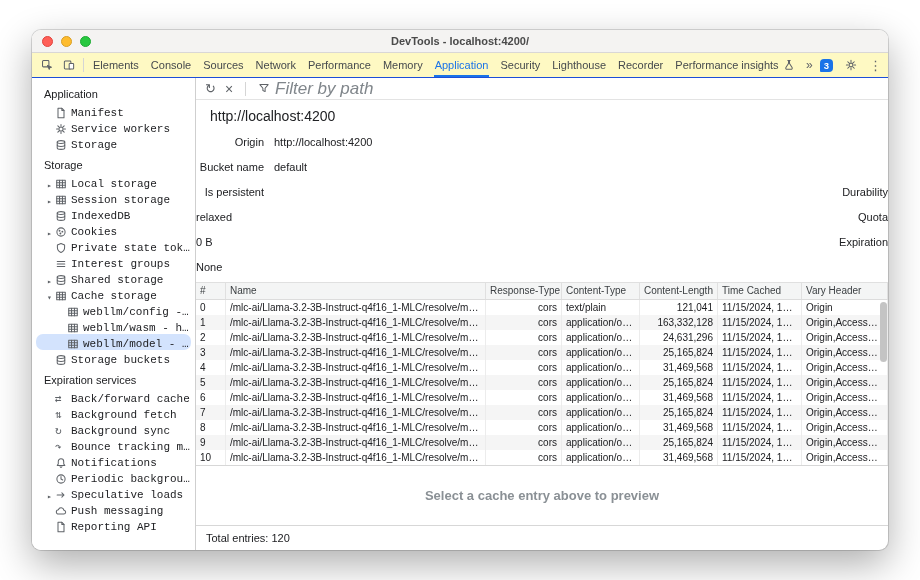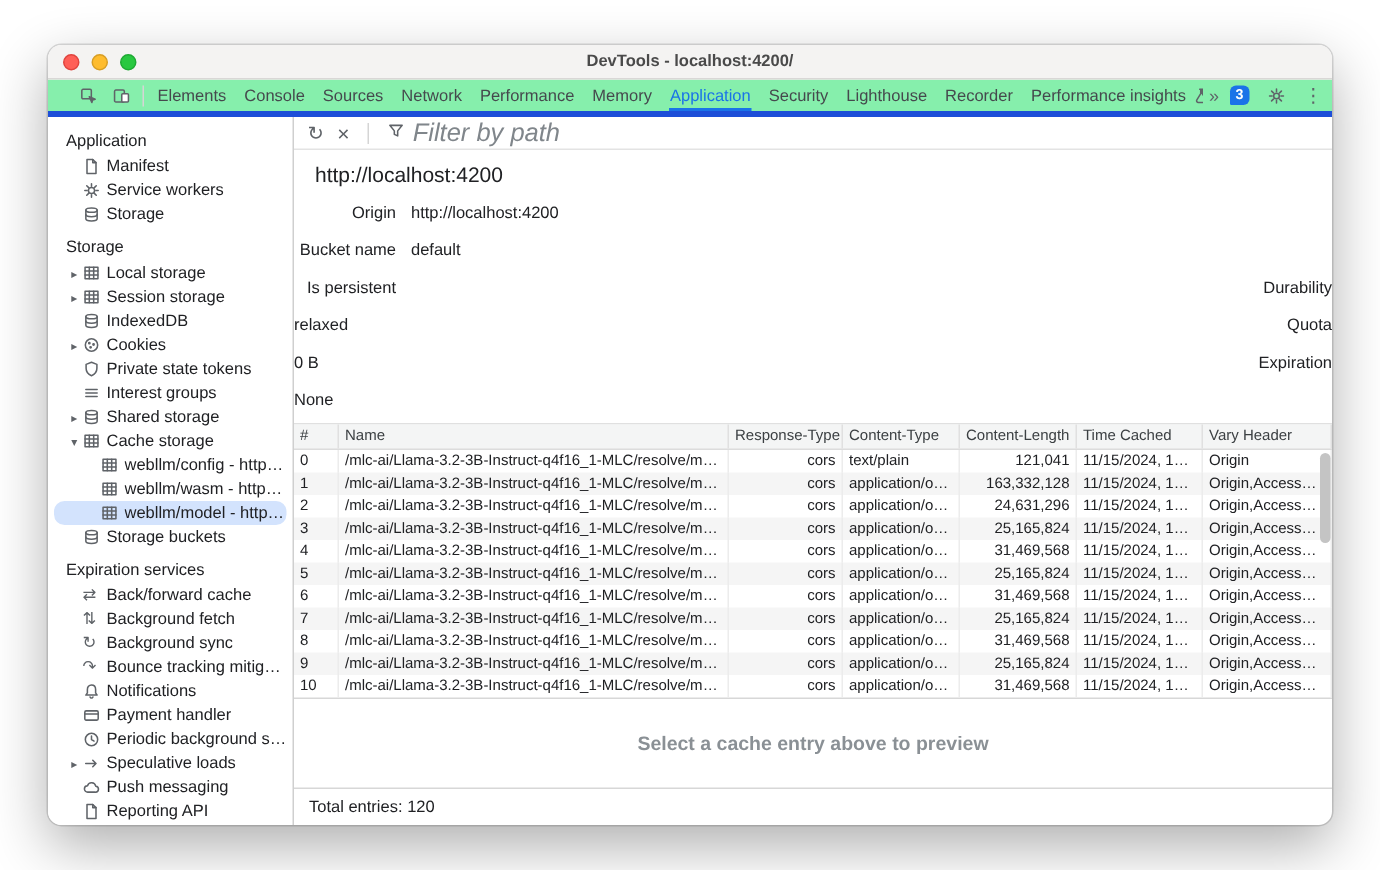--- a/index.html
+++ b/index.html
@@ -13,42 +13,42 @@
   .titlebar { flex:none; height:23px; background:#f4f3f2; border-bottom:1px solid #d9d7d6;
     position:relative; display:flex; align-items:center; }
   .traffic { position:absolute; left:10px; top:0; bottom:0; display:flex; align-items:center; gap:8px; }
   .tl { width:11px; height:11px; border-radius:50%; }
   .tl.red { background:#ff5f57; border:1px solid #e0443e; }
   .tl.yellow { background:#febc2e; border:1px solid #d89e24; }
   .tl.green { background:#28c840; border:1px solid #1eaa34; }
   .wtitle { flex:1; text-align:center; font-size:11px; font-weight:700; color:#4a4a4a; }
 
   
-  .tabbar { flex:none; height:25px; display:flex; align-items:center; background:#86efac;
-    border-bottom:4px solid #1d4ed8; padding:0 6px 0 16px; }
+  .tabbar { flex:none; height:25px; display:flex; align-items:center; background:#fef9c3;
+    border-bottom:1px solid #1d4ed8; padding:0 6px 0 4px; }
   .tbbtn { width:22px; height:100%; display:flex; align-items:center; justify-content:center;
     color:#5f6368; flex:none; }
   .vsep { width:1px; height:14px; background:#d5d5d5; margin:0 3px; flex:none; }
   .tabs { display:flex; height:100%; min-width:0; overflow:hidden; }
   .tab { display:flex; align-items:center; gap:4px; padding:0 6px; font-size:11px; color:#45494d;
     position:relative; white-space:nowrap; cursor:default; }
   .tab.active { color:#1a73e8; }
   .tab.active::after { content:""; position:absolute; left:5px; right:5px; bottom:0; height:2px; background:#1a73e8; }
   .right-controls { margin-left:auto; display:flex; align-items:center; gap:7px; flex:none; padding-left:4px; }
   .more { font-size:12px; color:#5f6368; }
   .badge { background:#1a73e8; color:#fff; font-size:9.5px; font-weight:700; line-height:13px;
     padding:0 4px; border-radius:4px 4px 4px 1px; }
   .menu3 { font-size:13px; color:#5f6368; }
 
   
   .content { flex:1; min-height:0; display:flex; }
   .sidebar { width:164px; flex:none; border-right:1px solid #cfcfcf; overflow:hidden; padding-top:2px; background:#fff; }
   .sb-header { padding:8px 8px 3px 12px; font-size:11px; font-weight:500; color:#202124; }
-  .sb-item { height:16px; display:flex; align-items:center; margin:0 4px; padding-left:8px;
-    border-radius:7px; font-size:11px; color:#202124; white-space:nowrap; overflow:hidden; cursor:default; }
+  .sb-item { height:16px; display:flex; align-items:flex-end; margin:0 4px; padding-left:8px;
+    border-radius:7px; font-size:11px; color:#202124; white-space:nowrap; overflow:hidden; cursor:default;font-family:Liberation Mono, monospace; }
   .sb-item.child { padding-left:20px; }
   .sb-item.selected { background:#d3e3fd; }
   .sb-item .arrow { width:11px; flex:none; font-size:8px; color:#5f6368; text-align:center; }
   .sb-item .sb-ic { width:16px; flex:none; display:flex; align-items:center; }
   .sb-item .lb { overflow:hidden; text-overflow:ellipsis; }
   .chic { font-size:11px; color:#5f6368; line-height:1; }
 
   .main { flex:1; min-width:0; display:flex; flex-direction:column; }
   .toolbar { flex:none; height:22px; display:flex; align-items:center; gap:9px; padding:0 9px;
     border-bottom:1px solid #e3e3e3; }
@@ -361,30 +361,20 @@
                 <path d="M7 2c-2 0-3.2 1.5-3.2 3.4v2.7L2.6 9.8h8.8l-1.2-1.7V5.4C10.2 3.5 9 2 7 2z"></path>
                 <path d="M5.9 11.3a1.15 1.15 0 0 0 2.2 0"></path>
               </svg>
             </span>
             <span class="lb">Notifications</span>
           </div>
           <div class="sb-item">
             <span class="arrow"></span>
             <span class="sb-ic">
               <svg viewBox="0 0 14 14" width="12" height="12" fill="none" stroke="#5f6368" stroke-width="1.2" stroke-linecap="round" stroke-linejoin="round">
-                <rect x="1.8" y="3.4" width="10.4" height="7.2" rx="1"></rect>
-                <path d="M1.8 5.8h10.4"></path>
-              </svg>
-            </span>
-            <span class="lb">Payment handler</span>
-          </div>
-          <div class="sb-item">
-            <span class="arrow"></span>
-            <span class="sb-ic">
-              <svg viewBox="0 0 14 14" width="12" height="12" fill="none" stroke="#5f6368" stroke-width="1.2" stroke-linecap="round" stroke-linejoin="round">
                 <circle cx="7" cy="7" r="4.8"></circle>
                 <path d="M7 4.2V7l2 1.2"></path>
               </svg>
             </span>
             <span class="lb">Periodic background sync</span>
           </div>
           <div class="sb-item">
             <span class="arrow">▸</span>
             <span class="sb-ic">
               <svg viewBox="0 0 14 14" width="12" height="12" fill="none" stroke="#5f6368" stroke-width="1.2" stroke-linecap="round" stroke-linejoin="round">

